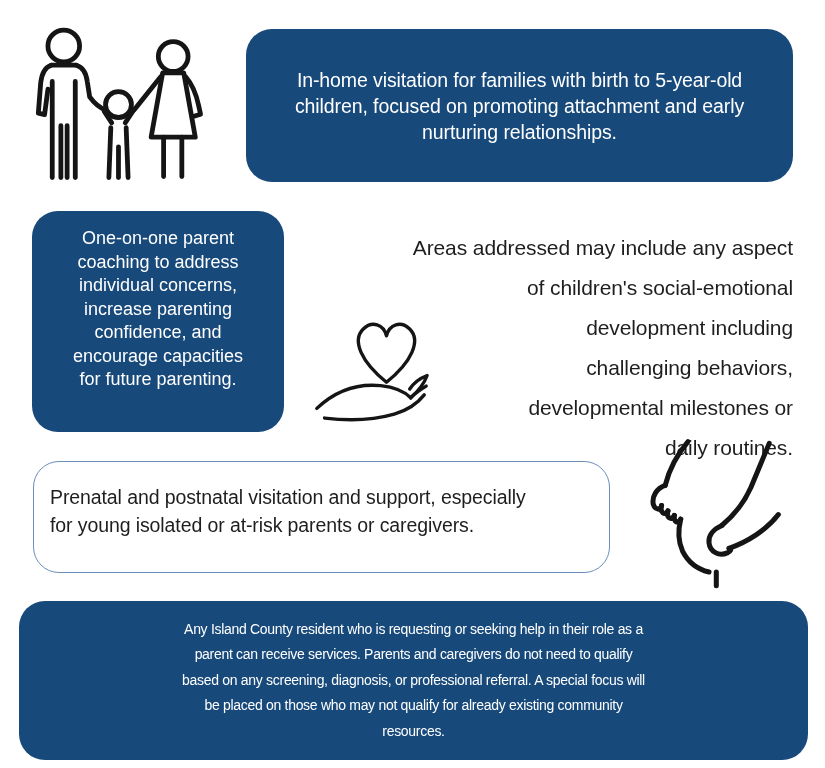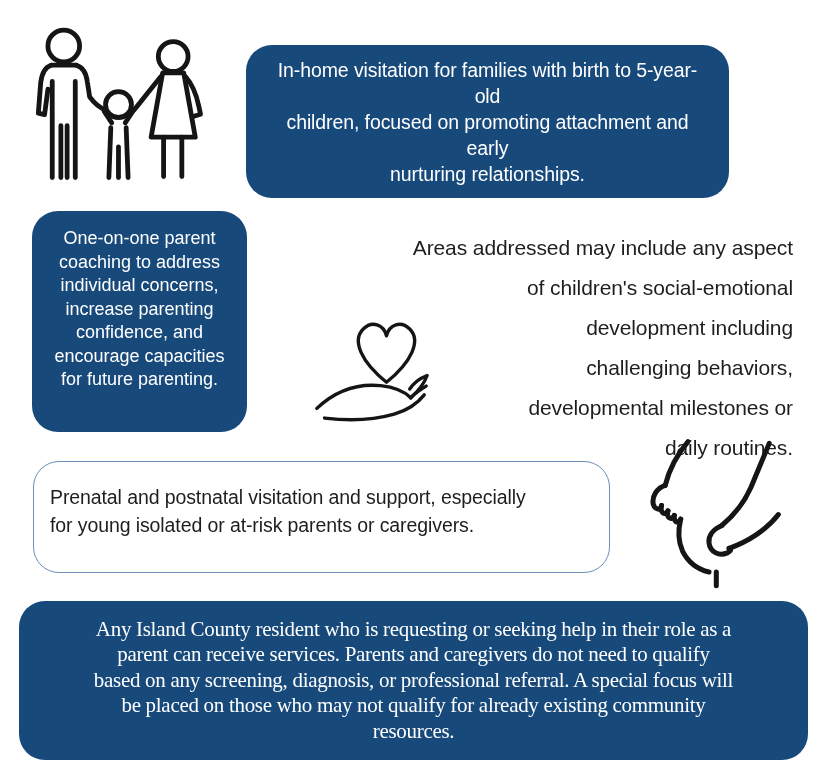--- a/index.html
+++ b/index.html
@@ -35,30 +35,29 @@
     background:var(--background);
     border:1.5px solid var(--outline-blue);
     color:var(--text-dark);
   }
   .card-text{
     white-space:pre-line;
     text-align:center;
   }
   
   .card-inhome{
-    left:246px;top:29px;width:483px;height:153px;
+    left:246px;top:29px;width:547px;height:153px;
     padding:0 22px;
-    margin-top:16px;
   }
   .card-inhome .card-text{
     font-size:19.5px;line-height:26px;letter-spacing:-0.1px;
   }
   
   .card-coaching{
-    left:32px;top:211px;width:215px;height:221px;
+    left:32px;top:211px;width:252px;height:221px;
     padding:16px 14px 40px 14px;
     align-items:flex-start;
   }
   .card-coaching .card-text{
     font-size:18px;line-height:23.5px;width:100%;
   }
   
   .areas-text{
     position:absolute;
     left:330px;top:228px;width:463px;
@@ -77,21 +76,21 @@
   .card-prenatal .card-text{
     text-align:left;
     font-size:19.5px;line-height:28px;letter-spacing:-0.1px;
   }
   
   .card-eligibility{
     left:19px;top:601px;width:789px;height:159px;
     padding:0 20px;
   }
   .card-eligibility .card-text{
-    font-size:21px;line-height:25.5px;letter-spacing:-0.3px;font-family:Liberation Serif, serif;
+    font-size:14px;line-height:25.5px;letter-spacing:-0.3px;
   }
   
   .icon{position:absolute;color:var(--icon-stroke);}
   .icon svg{width:100%;height:100%;display:block;}
   .icon-family{left:14px;top:22px;width:208px;height:168px;}
   .icon-hearthand{left:311px;top:290px;width:150px;height:140px;}
   .icon-pregnancy{left:636px;top:430px;width:146px;height:160px;}
 </style>
 </head>
 <body>

